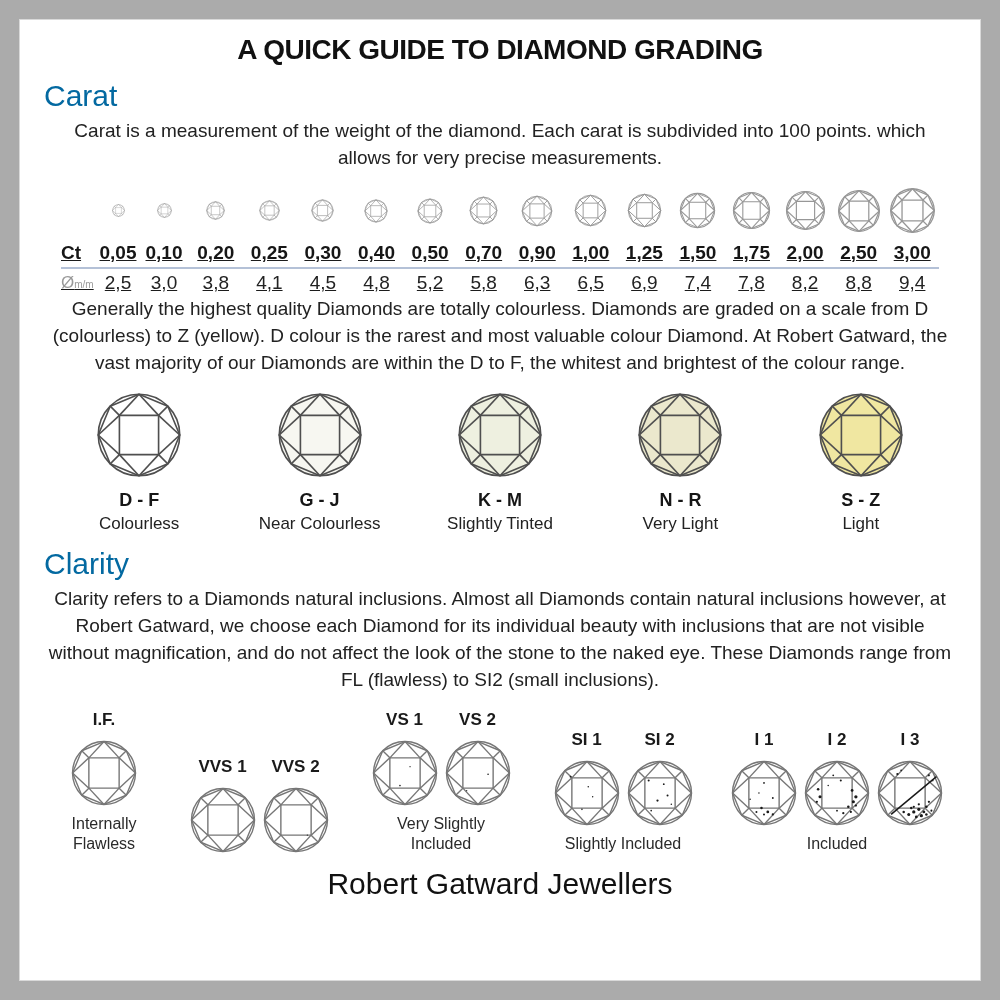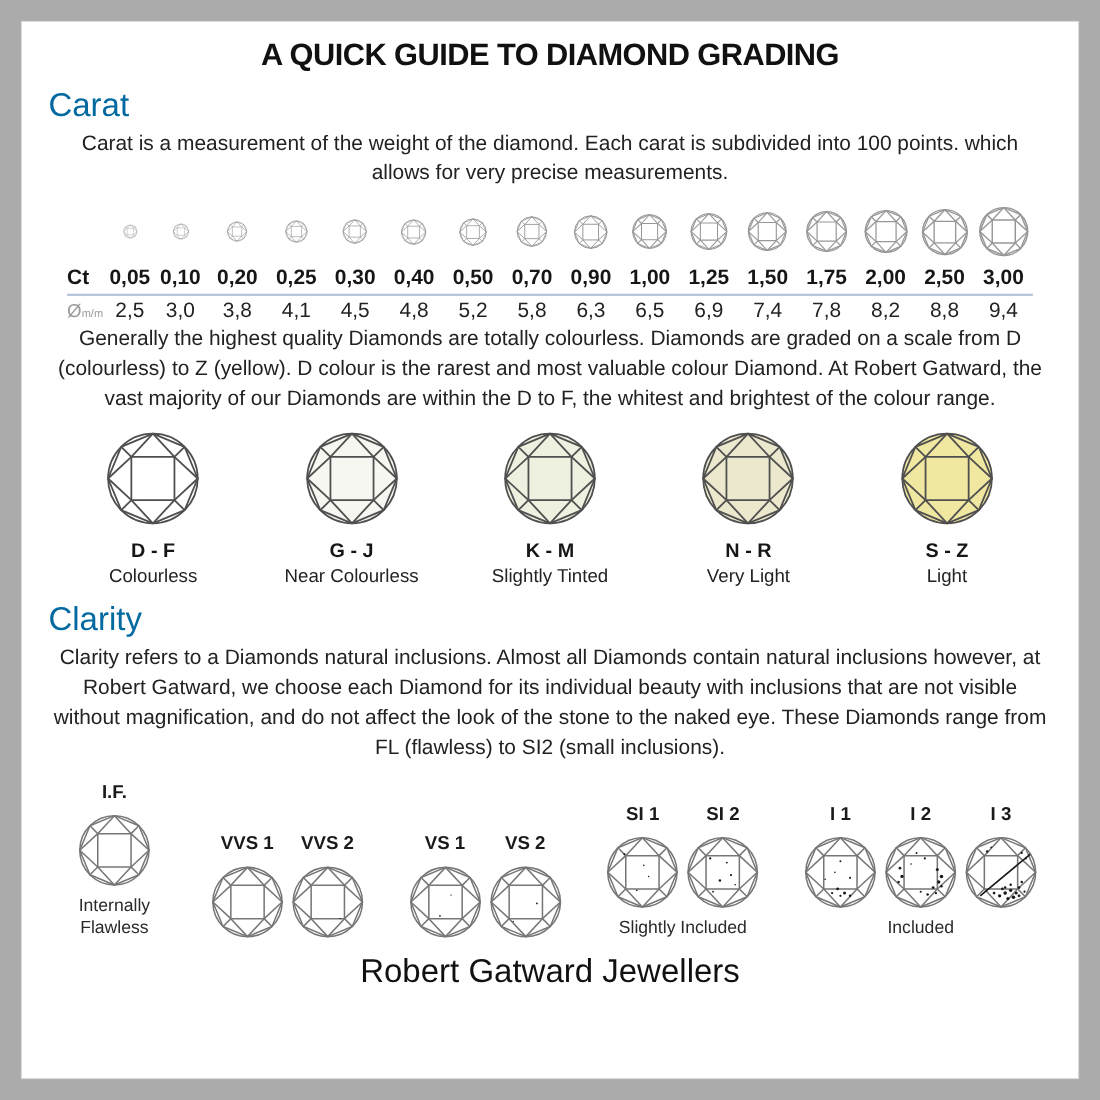--- a/index.html
+++ b/index.html
@@ -7,21 +7,21 @@
   .content{position:absolute;left:20px;top:20px;width:960px;height:960px;background:#ffffff;box-sizing:border-box;padding:6px 24px 0;overflow:hidden;outline:1px solid #d9d9d9;}
   .page-title{text-align:center;font-size:28px;font-weight:700;letter-spacing:-0.5px;margin:8px 0 0;color:#111;}
   .section-heading{font-size:30px;font-weight:400;margin:13px 0 5px;color:#0369a1;}
   .section-desc{text-align:center;font-size:19px;line-height:1.42;margin:0 auto;color:#222;}
   .carat-desc{max-width:880px;}
   .colour-desc{max-width:930px;}
   .clarity-desc{max-width:935px;}
 
   
   .carat-scale{width:878px;margin:10px auto 0;}
-  .crow{display:grid;grid-template-columns:36px 42px 50px repeat(14,1fr);align-items:center;}
+  .crow{display:grid;grid-template-columns:36px 42px 50px repeat(14,1fr);align-items:center;text-decoration:underline;}
   .dia-cell{display:flex;justify-content:center;align-items:center;height:58px;}
   .ct-cell,.mm-cell{text-align:center;font-size:19px;height:26px;line-height:26px;}
   .ct-cell{font-weight:700;color:#161616;}
   .mm-cell{font-weight:400;color:#222;}
   .row-label{font-size:19px;font-weight:700;text-align:left;color:#161616;}
   .mm-label{font-weight:400;color:#9a9a9a;font-size:17px;}
   .mm-label .frac{font-size:10px;letter-spacing:0;}
   .scale-sep{border-top:2px solid #b4c1d7;margin:1px 0 1px;}
 
   
@@ -684,20 +684,21 @@
                     <line x1="-50" y1="0" x2="-24.04" y2="24.04"></line>
                     <line x1="-50" y1="0" x2="-24.04" y2="-24.04"></line>
                   </g>
                   <g fill="#1a1a1a">
                     <circle cx="16" cy="2" r="1.3"></circle>
                     <circle cx="-18" cy="28" r="1"></circle>
                   </g>
                 </svg>
               </div>
             </div>
+            <div class="clarity-caption" style="max-width: 150px;">Very Slightly Included</div>
           </div>
           <div class="clarity-group">
             <div class="gstones">
               <div class="stone-col">
                 <div class="clarity-grade">SI 1</div>
                 <svg width="68" height="68" viewBox="-54 -54 108 108">
                   <circle cx="0" cy="0" r="50" fill="#ffffff" stroke="#767676" stroke-width="2.2"></circle>
                   <g fill="none" stroke="#767676" stroke-width="2.2" stroke-linejoin="round">
                     <polygon points="0,-50 35.36,-35.36 50,0 35.36,35.36 0,50 -35.36,35.36 -50,0 -35.36,-35.36"></polygon>
                     <polygon points="24.04,-24.04 24.04,24.04 -24.04,24.04 -24.04,-24.04"></polygon>

